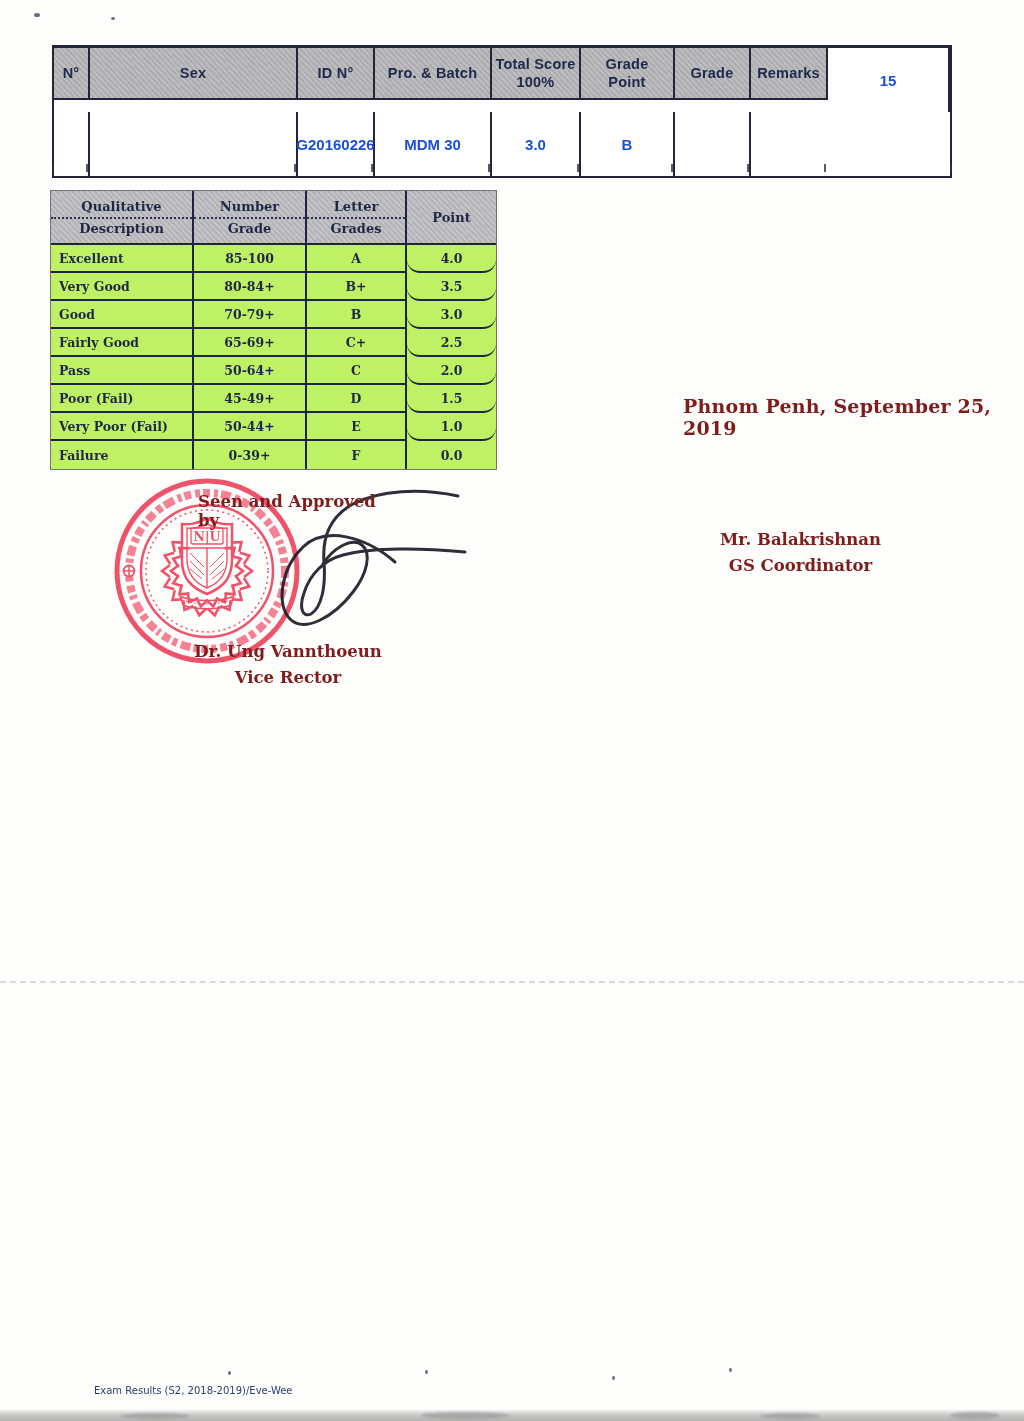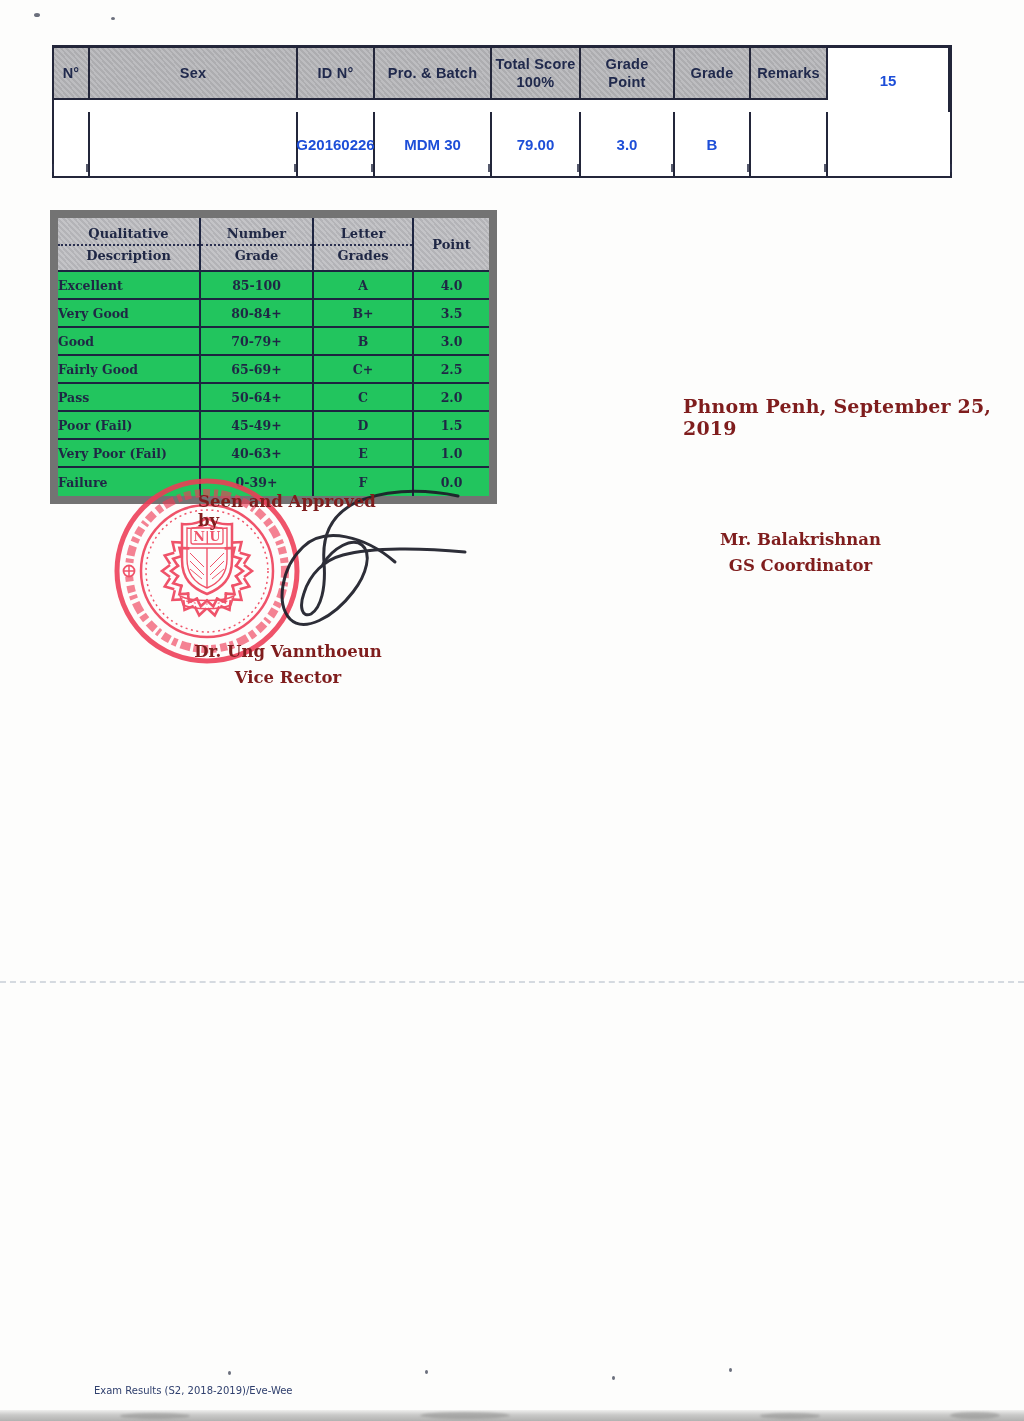--- a/index.html
+++ b/index.html
@@ -38,23 +38,22 @@
     position:absolute; left:52px; top:164px; width:900px; height:8px;
     display:grid; grid-template-columns:36px 208px 77px 117px 89px 94px 76px 77px 1fr;
   }
   .rt-ticks div { border-right:2px solid #2c3148; opacity:.8; }
   .rt-ticks div:first-child { border-left:2px solid #2c3148; }
   .rt-ticks div:last-child { border-right:2px solid #2c3148; }
 
   
   .grade-table {
     position:absolute; left:50px; top:190px; width:447px;
-    border:8px solid #737373; background:#22c55e;
+    border:1px solid #737373; background:#bef264;
     font-family:"DejaVu Serif", serif;
-    margin-top:20px;
   }
   .gt-grid { display:grid; grid-template-columns:143px 113px 100px 1fr; }
   .gt-h {
     position:relative; background:#bdbdc1;
     background-image:repeating-linear-gradient(47deg, rgba(255,255,255,.10) 0 2px, rgba(0,0,0,.05) 2px 4px);
     border-right:2px solid #1d2440; border-bottom:2px solid #1d2440;
     height:54px; display:flex; flex-direction:column;
     align-items:center; justify-content:space-around; padding:4px 0;
     font-weight:bold; font-size:13px; color:#1f2745;
   }
@@ -62,22 +61,22 @@
     position:absolute; left:0; right:0; top:50%;
     border-top:2px dotted #2a3050;
   }
   .gt-h.single { justify-content:center; }
   .gt-h:nth-child(4) { border-right:none; }
   .gt-c {
     border-right:2px solid #1d2440; border-bottom:2px solid #1d2440;
     height:28px; display:flex; align-items:center; justify-content:center;
     font-weight:bold; font-size:12.5px; color:#1f2745;
   }
-  .gt-c.left { justify-content:flex-start; padding-left:0; }
-  .gt-grid .gt-c:nth-child(4n) { border-right:none; }
+  .gt-c.left { justify-content:flex-start; padding-left:8px; }
+  .gt-grid .gt-c:nth-child(4n) { border-right:none;border-radius:13px; }
   .gt-grid.last-row .gt-c { border-bottom:none; }
 
   
   .serifblock { font-family:"DejaVu Serif", serif; font-weight:bold; color:#7f1d1d; }
   .date-line { position:absolute; left:683px; top:395px; font-size:19px; letter-spacing:.2px; }
   .seen-approved { position:absolute; left:198px; top:492px; width:190px; text-align:left; font-size:16.5px; z-index:4; }
   .signer { position:absolute; left:168px; top:639px; width:240px; text-align:center; font-size:16.5px; line-height:1.6; z-index:4; }
   .coordinator { position:absolute; left:688px; top:527px; width:225px; text-align:center; font-size:16.5px; line-height:1.55; }
 
   .stamp { position:absolute; left:112px; top:476px; width:190px; height:190px; z-index:1; opacity:.88; }
@@ -122,21 +121,20 @@
     <div class="rt-h">Grade
 Point</div>
     <div class="rt-h">Grade</div>
     <div class="rt-h">Remarks</div>
 
     <div class="rt-d">15</div>
     <div class="rt-d"></div>
     <div class="rt-d"></div>
     <div class="rt-d">G20160226</div>
     <div class="rt-d">MDM 30</div>
-    <div class="rt-d">79.00</div>
     <div class="rt-d">3.0</div>
     <div class="rt-d">B</div>
     <div class="rt-d"></div>
   </div>
   <div class="rt-ticks">
     <div></div>
       <div></div>
       <div></div>
       <div></div>
       <div></div>
@@ -197,21 +195,21 @@
       <div class="gt-c">2.0</div>
     </div>
     <div class="gt-grid">
       <div class="gt-c left">Poor (Fail)</div>
       <div class="gt-c">45-49+</div>
       <div class="gt-c">D</div>
       <div class="gt-c">1.5</div>
     </div>
     <div class="gt-grid">
       <div class="gt-c left">Very Poor (Fail)</div>
-      <div class="gt-c">40-63+</div>
+      <div class="gt-c">50-44+</div>
       <div class="gt-c">E</div>
       <div class="gt-c">1.0</div>
     </div>
     <div class="gt-grid last-row">
       <div class="gt-c left">Failure</div>
       <div class="gt-c">0-39+</div>
       <div class="gt-c">F</div>
       <div class="gt-c">0.0</div>
     </div>
   </div>

